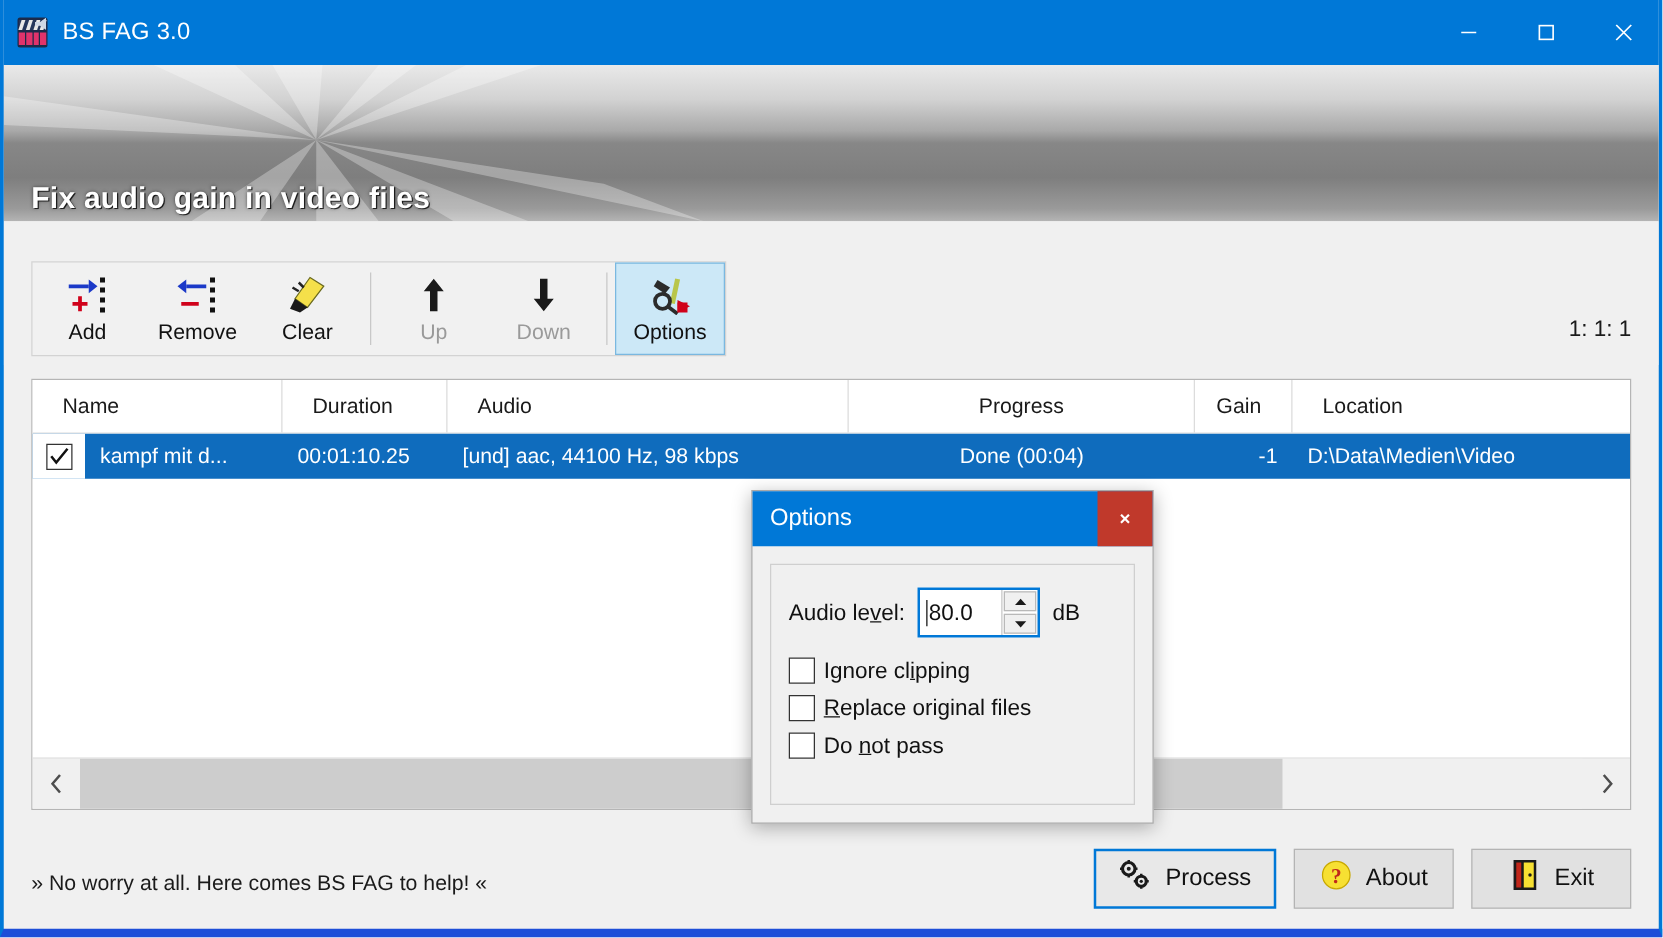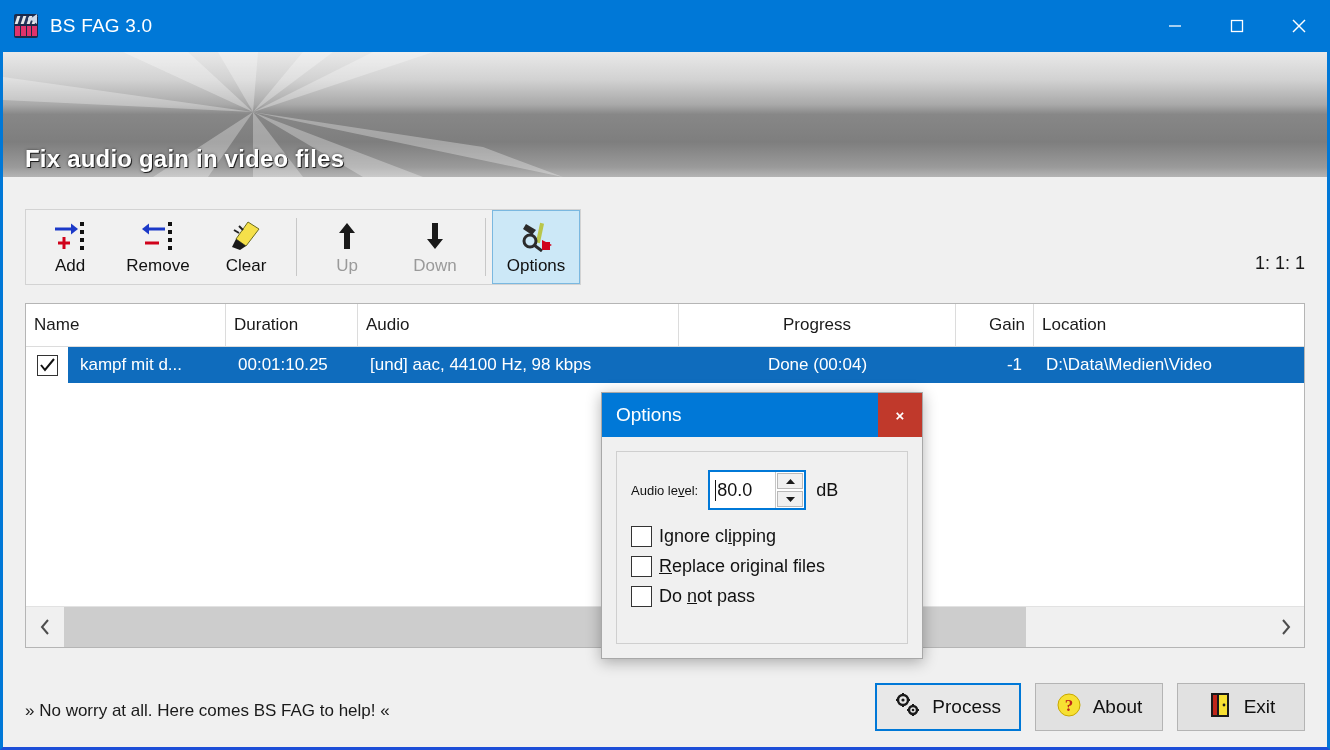--- a/index.html
+++ b/index.html
@@ -11,21 +11,21 @@
     font-family: "Liberation Sans", sans-serif;
   }
   #app {
     position: relative;
     width: 1330px;
     height: 750px;
     overflow: hidden;
     background: #f0f0f0;
     border-left: 3px solid #0078d7;
     border-right: 3px solid #0078d7;
-    border-bottom: 3px solid #1d4ed8;
+    border-bottom: 7px solid #1d4ed8;
     box-sizing: border-box;
   }
 
   
   .titlebar {
     position: absolute;
     left: -3px;
     top: 0;
     width: 1330px;
     height: 52px;
@@ -203,21 +203,21 @@
     height: 42px;
     border-bottom: 1px solid #dcdcdc;
     background: #ffffff;
   }
   .lv-th {
     font-size: 17px;
     color: #1a1a1a;
     display: flex;
     align-items: center;
     box-sizing: border-box;
-    padding: 0 8px;
+    padding: 0 24px;
     border-right: 1px solid #dcdcdc;
     white-space: nowrap;
   }
   .lv-th.right { justify-content: flex-end; }
   .lv-th.center { justify-content: center; }
   .lv-th.last { border-right: none; }
   .lv-row {
     display: flex;
     height: 36px;
     background: #0f6cbd;
@@ -378,21 +378,21 @@
     background: #f0f0f0;
     box-sizing: border-box;
     padding: 18px 14px 10px 14px;
   }
   .level-row {
     display: flex;
     align-items: center;
     gap: 10px;
   }
   .level-label {
-    font-size: 13px;
+    font-size: 18px;
     color: #111111;
     white-space: nowrap;
   }
   .spin {
     display: flex;
     align-items: stretch;
     border: 2px solid #0078d7;
     background: #ffffff;
     box-sizing: border-box;
     height: 40px;

